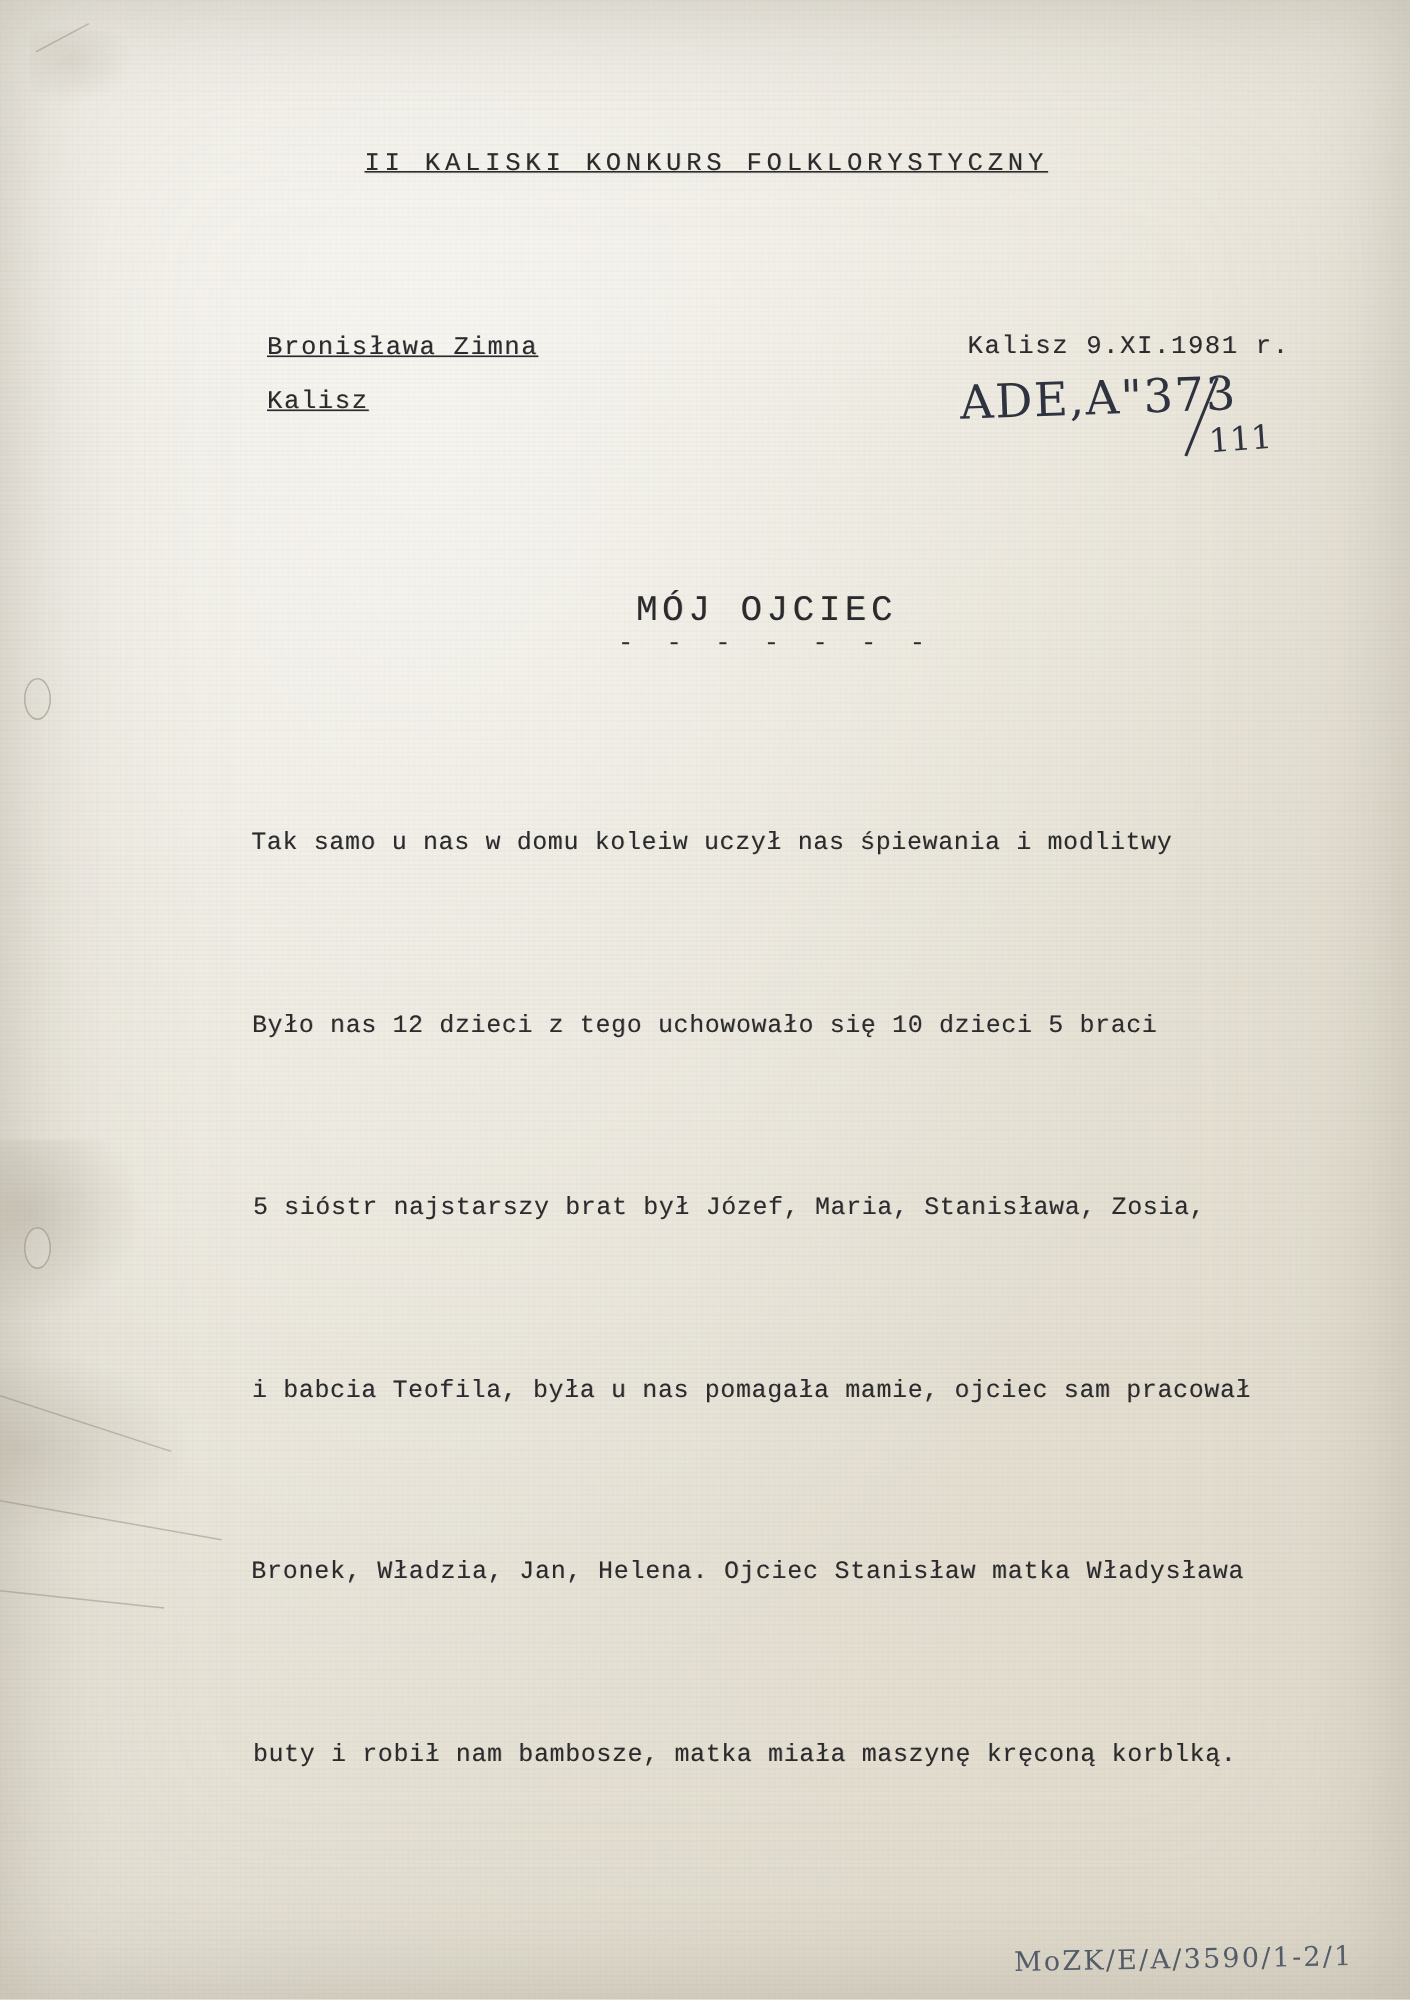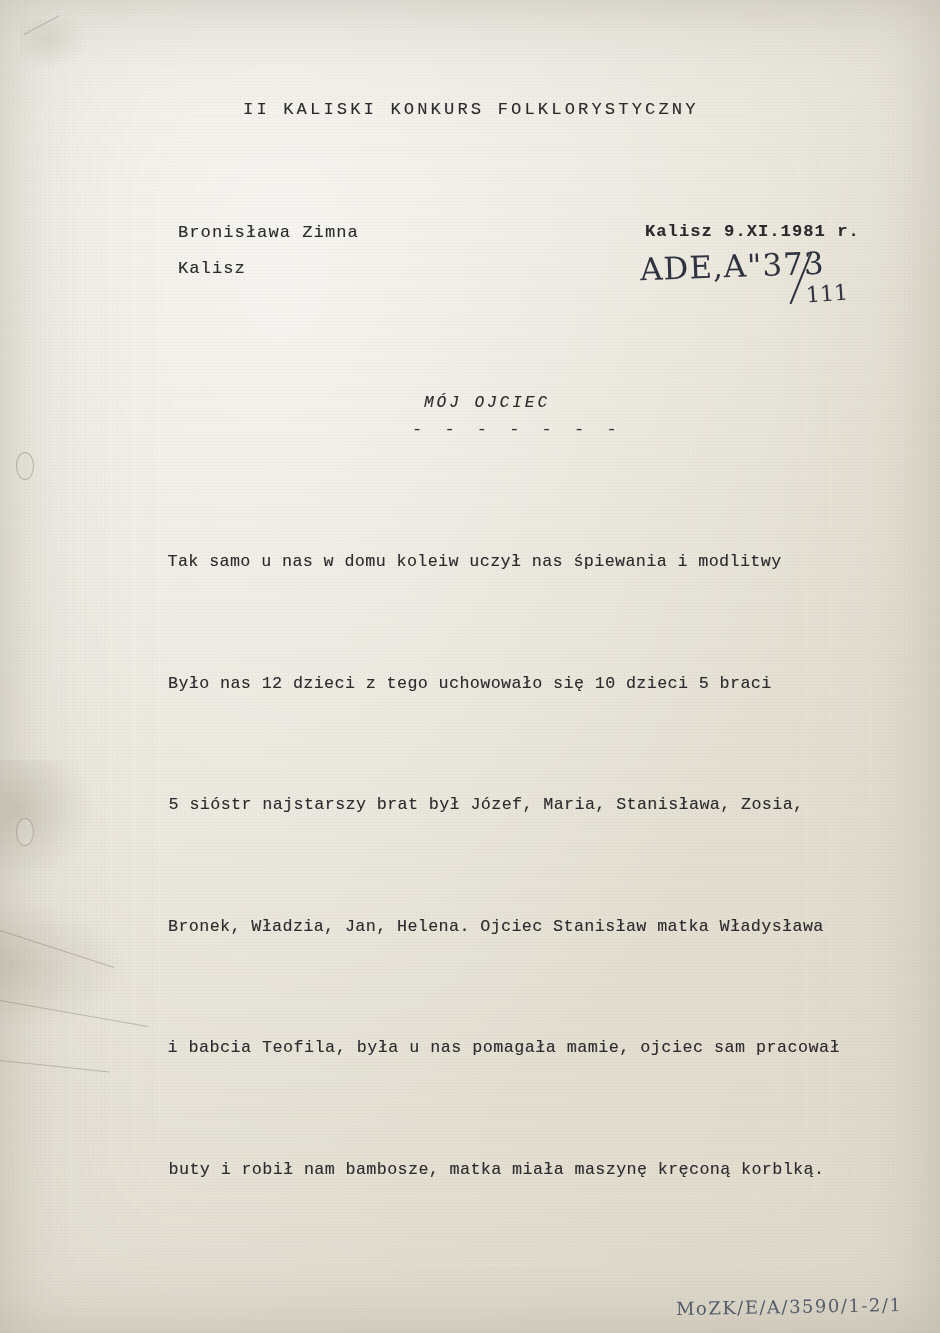--- a/index.html
+++ b/index.html
@@ -91,43 +91,44 @@
     letter-spacing: 0.5px;
     text-shadow: 0.4px 0.3px 0 rgba(70,68,72,0.35);
   }
 
   .heading-1 {
     position: absolute;
     left: 243px;
     top: 100px;
     letter-spacing: 3.2px;
     font-size: 17px;
+    text-decoration: underline;
   }
   .heading-2 {
     position: absolute;
     left: 178px;
     top: 156px;
     letter-spacing: 2.4px;
     font-size: 17px;
   }
 
   .sender {
     position: absolute;
     left: 178px;
     top: 215px;
     line-height: 36px;
     letter-spacing: 1.1px;
+    text-decoration: underline;
   }
 
   .place-date {
     position: absolute;
     left: 645px;
     top: 222px;
     letter-spacing: 1.1px;
-    font-weight: bold;
   }
 
   
   .handwriting {
     position: absolute;
     left: 640px;
     top: 248px;
     font-family: "DejaVu Serif", serif;
     font-size: 31px;
     color: #2f3340;
@@ -151,22 +152,21 @@
     font-size: 22px;
     color: #2f3340;
     transform: rotate(-4deg);
   }
 
   .doc-title {
     position: absolute;
     left: 424px;
     top: 394px;
     letter-spacing: 3px;
-    font-size: 16px;
-    font-style: italic;
+    font-size: 24px;
   }
   .title-rule {
     position: absolute;
     left: 412px;
     top: 420px;
     letter-spacing: 6px;
     font-size: 17px;
     color: #2b2a2c;
   }
 
@@ -233,22 +233,22 @@
   <div class="hand-slash"></div>
   <div class="hand-sub">111</div>
 
   <div class="typed doc-title">MÓJ  OJCIEC</div>
   <div class="title-rule">- - - - - - -</div>
 
   <div class="typed body-text">
     <span class="line">Tak samo u nas w domu koleiw uczył nas śpiewania i modlitwy</span>
     <span class="line">Było nas 12 dzieci z tego uchowowało się 10 dzieci 5 braci</span>
     <span class="line">5 sióstr najstarszy brat był Józef, Maria, Stanisława, Zosia,</span>
+    <span class="line">i babcia Teofila, była u nas pomagała mamie, ojciec sam pracował</span>
     <span class="line">Bronek, Władzia, Jan, Helena. Ojciec Stanisław matka Władysława</span>
-    <span class="line">i babcia Teofila, była u nas pomagała mamie, ojciec sam pracował</span>
     <span class="line">buty i robił nam bambosze, matka miała maszynę kręconą korblką.</span>
     
     
     
     
     
     
     
     
     

